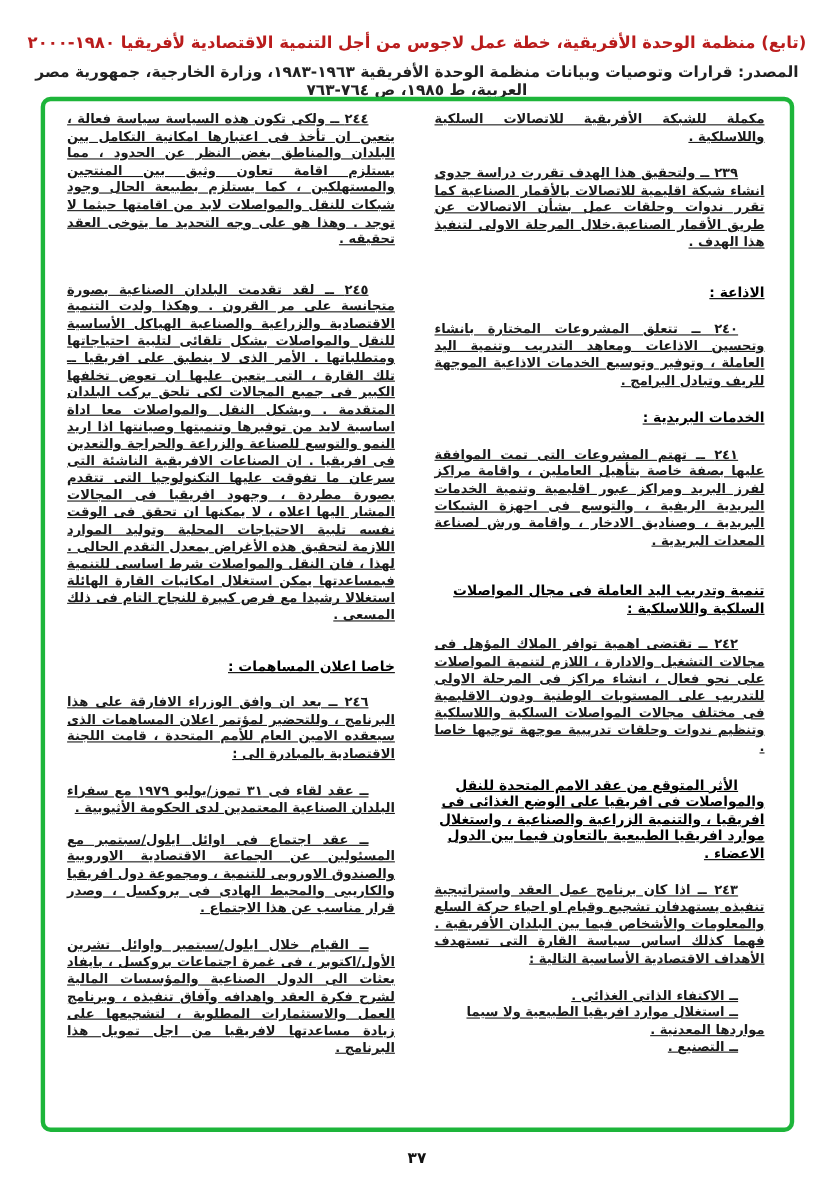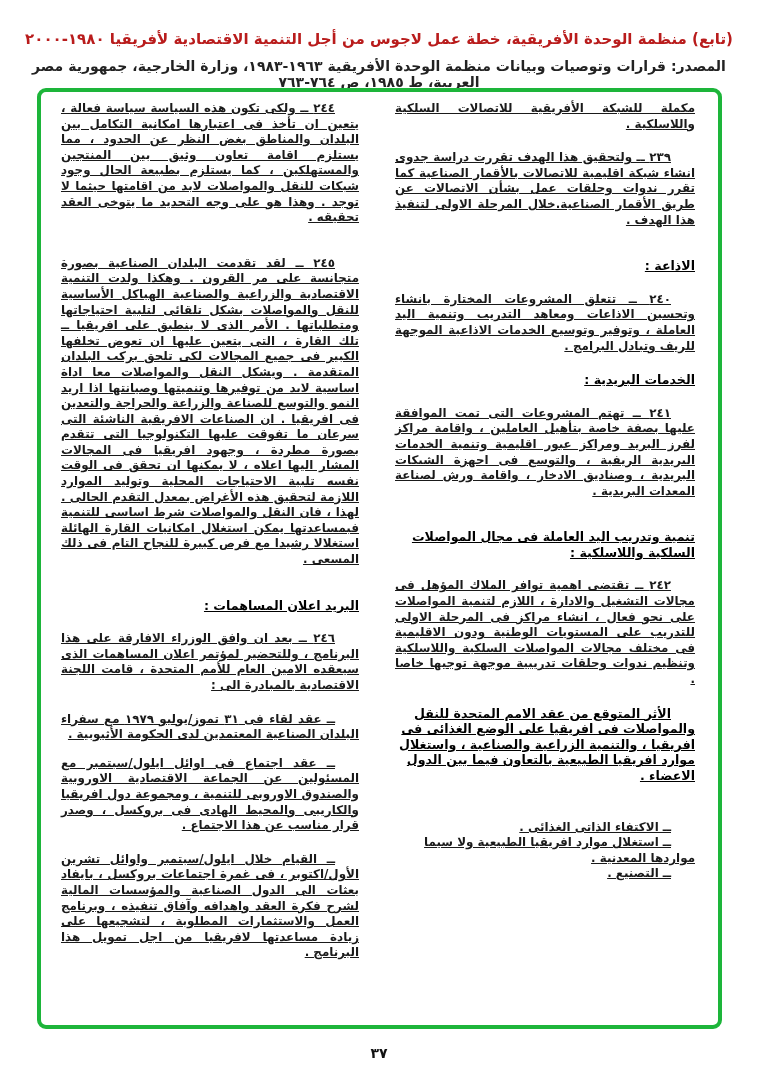--- a/index.html
+++ b/index.html
@@ -60,32 +60,33 @@
   <p class="heading">الخدمات البريدية :</p>
   <div class="gap-m"></div>
   <p class="para">٢٤١ ــ تهتم المشروعات التى تمت الموافقة عليها بصفة خاصة بتأهيل العاملين ، واقامة مراكز لفرز البريد ومراكز عبور اقليمية وتنمية الخدمات البريدية الريفية ، والتوسع فى اجهزة الشبكات البريدية ، وصناديق الادخار ، واقامة ورش لصناعة المعدات البريدية .</p>
   <div class="gap-l"></div>
   <p class="heading">تنمية وتدريب اليد العاملة فى مجال المواصلات السلكية واللاسلكية :</p>
   <div class="gap-m"></div>
   <p class="para">٢٤٢ ــ تقتضى اهمية توافر الملاك المؤهل فى مجالات التشغيل والادارة ، اللازم لتنمية المواصلات على نحو فعال ، انشاء مراكز فى المرحلة الاولى للتدريب على المستويات الوطنية ودون الاقليمية فى مختلف مجالات المواصلات السلكية واللاسلكية وتنظيم ندوات وحلقات تدريبية موجهة توجيها خاصا .</p>
   <div class="gap-m"></div>
   <p class="heading para">الأثر المتوقع من عقد الامم المتحدة للنقل والمواصلات فى افريقيا على الوضع الغذائى فى افريقيا ، والتنمية الزراعية والصناعية ، واستغلال موارد افريقيا الطبيعية بالتعاون فيما بين الدول الاعضاء .</p>
   <div class="gap-m"></div>
+  <p class="para">٢٤٣ ــ اذا كان برنامج عمل العقد واستراتيجية تنفيذه يستهدفان تشجيع وقيام او احياء حركة السلع والمعلومات والأشخاص فيما بين البلدان الأفريقية . فهما كذلك اساس سياسة القارة التى تستهدف الأهداف الاقتصادية الأساسية التالية :</p>
   <div class="gap-m"></div>
   <p class="list-item">ــ الاكتفاء الذاتى الغذائى .</p>
   <p class="list-item">ــ استغلال موارد افريقيا الطبيعية ولا سيما مواردها المعدنية .</p>
   <p class="list-item">ــ التصنيع .</p>
 </div>
 
 <div class="col col-left">
   <p class="para">٢٤٤ ــ ولكى تكون هذه السياسة سياسة فعالة ، يتعين ان تأخذ فى اعتبارها امكانية التكامل بين البلدان والمناطق بغض النظر عن الحدود ، مما يستلزم اقامة تعاون وثيق بين المنتجين والمستهلكين ، كما يستلزم بطبيعة الحال وجود شبكات للنقل والمواصلات لابد من اقامتها حيثما لا توجد . وهذا هو على وجه التحديد ما يتوخى العقد تحقيقه .</p>
   <div class="gap-l"></div>
   <p class="para">٢٤٥ ــ لقد تقدمت البلدان الصناعية بصورة متجانسة على مر القرون . وهكذا ولدت التنمية الاقتصادية والزراعية والصناعية الهياكل الأساسية للنقل والمواصلات بشكل تلقائى لتلبية احتياجاتها ومتطلباتها . الأمر الذى لا ينطبق على افريقيا ــ تلك القارة ، التى يتعين عليها ان تعوض تخلفها الكبير فى جميع المجالات لكى تلحق بركب البلدان المتقدمة . ويشكل النقل والمواصلات معا اداة اساسية لابد من توفيرها وتنميتها وصيانتها اذا اريد النمو والتوسع للصناعة والزراعة والحراجة والتعدين فى افريقيا . ان الصناعات الافريقية الناشئة التى سرعان ما تفوقت عليها التكنولوجيا التى تتقدم بصورة مطردة ، وجهود افريقيا فى المجالات المشار اليها اعلاه ، لا يمكنها ان تحقق فى الوقت نفسه تلبية الاحتياجات المحلية وتوليد الموارد اللازمة لتحقيق هذه الأغراض بمعدل التقدم الحالى . لهذا ، فان النقل والمواصلات شرط اساسى للتنمية فبمساعدتها يمكن استغلال امكانيات القارة الهائلة استغلالا رشيدا مع فرص كبيرة للنجاح التام فى ذلك المسعى .</p>
   <div class="gap-l"></div>
-  <p class="heading">البريد اعلان المساهمات :</p>
+  <p class="heading">خاصا اعلان المساهمات :</p>
   <div class="gap-m"></div>
   <p class="para">٢٤٦ ــ بعد ان وافق الوزراء الافارقة على هذا البرنامج ، وللتحضير لمؤتمر اعلان المساهمات الذى سيعقده الامين العام للأمم المتحدة ، قامت اللجنة الاقتصادية بالمبادرة الى :</p>
   <div class="gap-m"></div>
   <p class="item">ــ عقد لقاء فى ٣١ تموز/يوليو ١٩٧٩ مع سفراء البلدان الصناعية المعتمدين لدى الحكومة الأثيوبية .</p>
   <div class="gap-s"></div>
   <p class="item">ــ عقد اجتماع فى اوائل ايلول/سبتمبر مع المسئولين عن الجماعة الاقتصادية الاوروبية والصندوق الاوروبى للتنمية ، ومجموعة دول افريقيا والكاريبى والمحيط الهادى فى بروكسل ، وصدر قرار مناسب عن هذا الاجتماع .</p>
   <div class="gap-m"></div>
   <p class="item">ــ القيام خلال ايلول/سبتمبر واوائل تشرين الأول/اكتوبر ، فى غمرة اجتماعات بروكسل ، بايفاد بعثات الى الدول الصناعية والمؤسسات المالية لشرح فكرة العقد واهدافه وآفاق تنفيذه ، وبرنامج العمل والاستثمارات المطلوبة ، لتشجيعها على زيادة مساعدتها لافريقيا من اجل تمويل هذا البرنامج .</p>
 </div>
 

